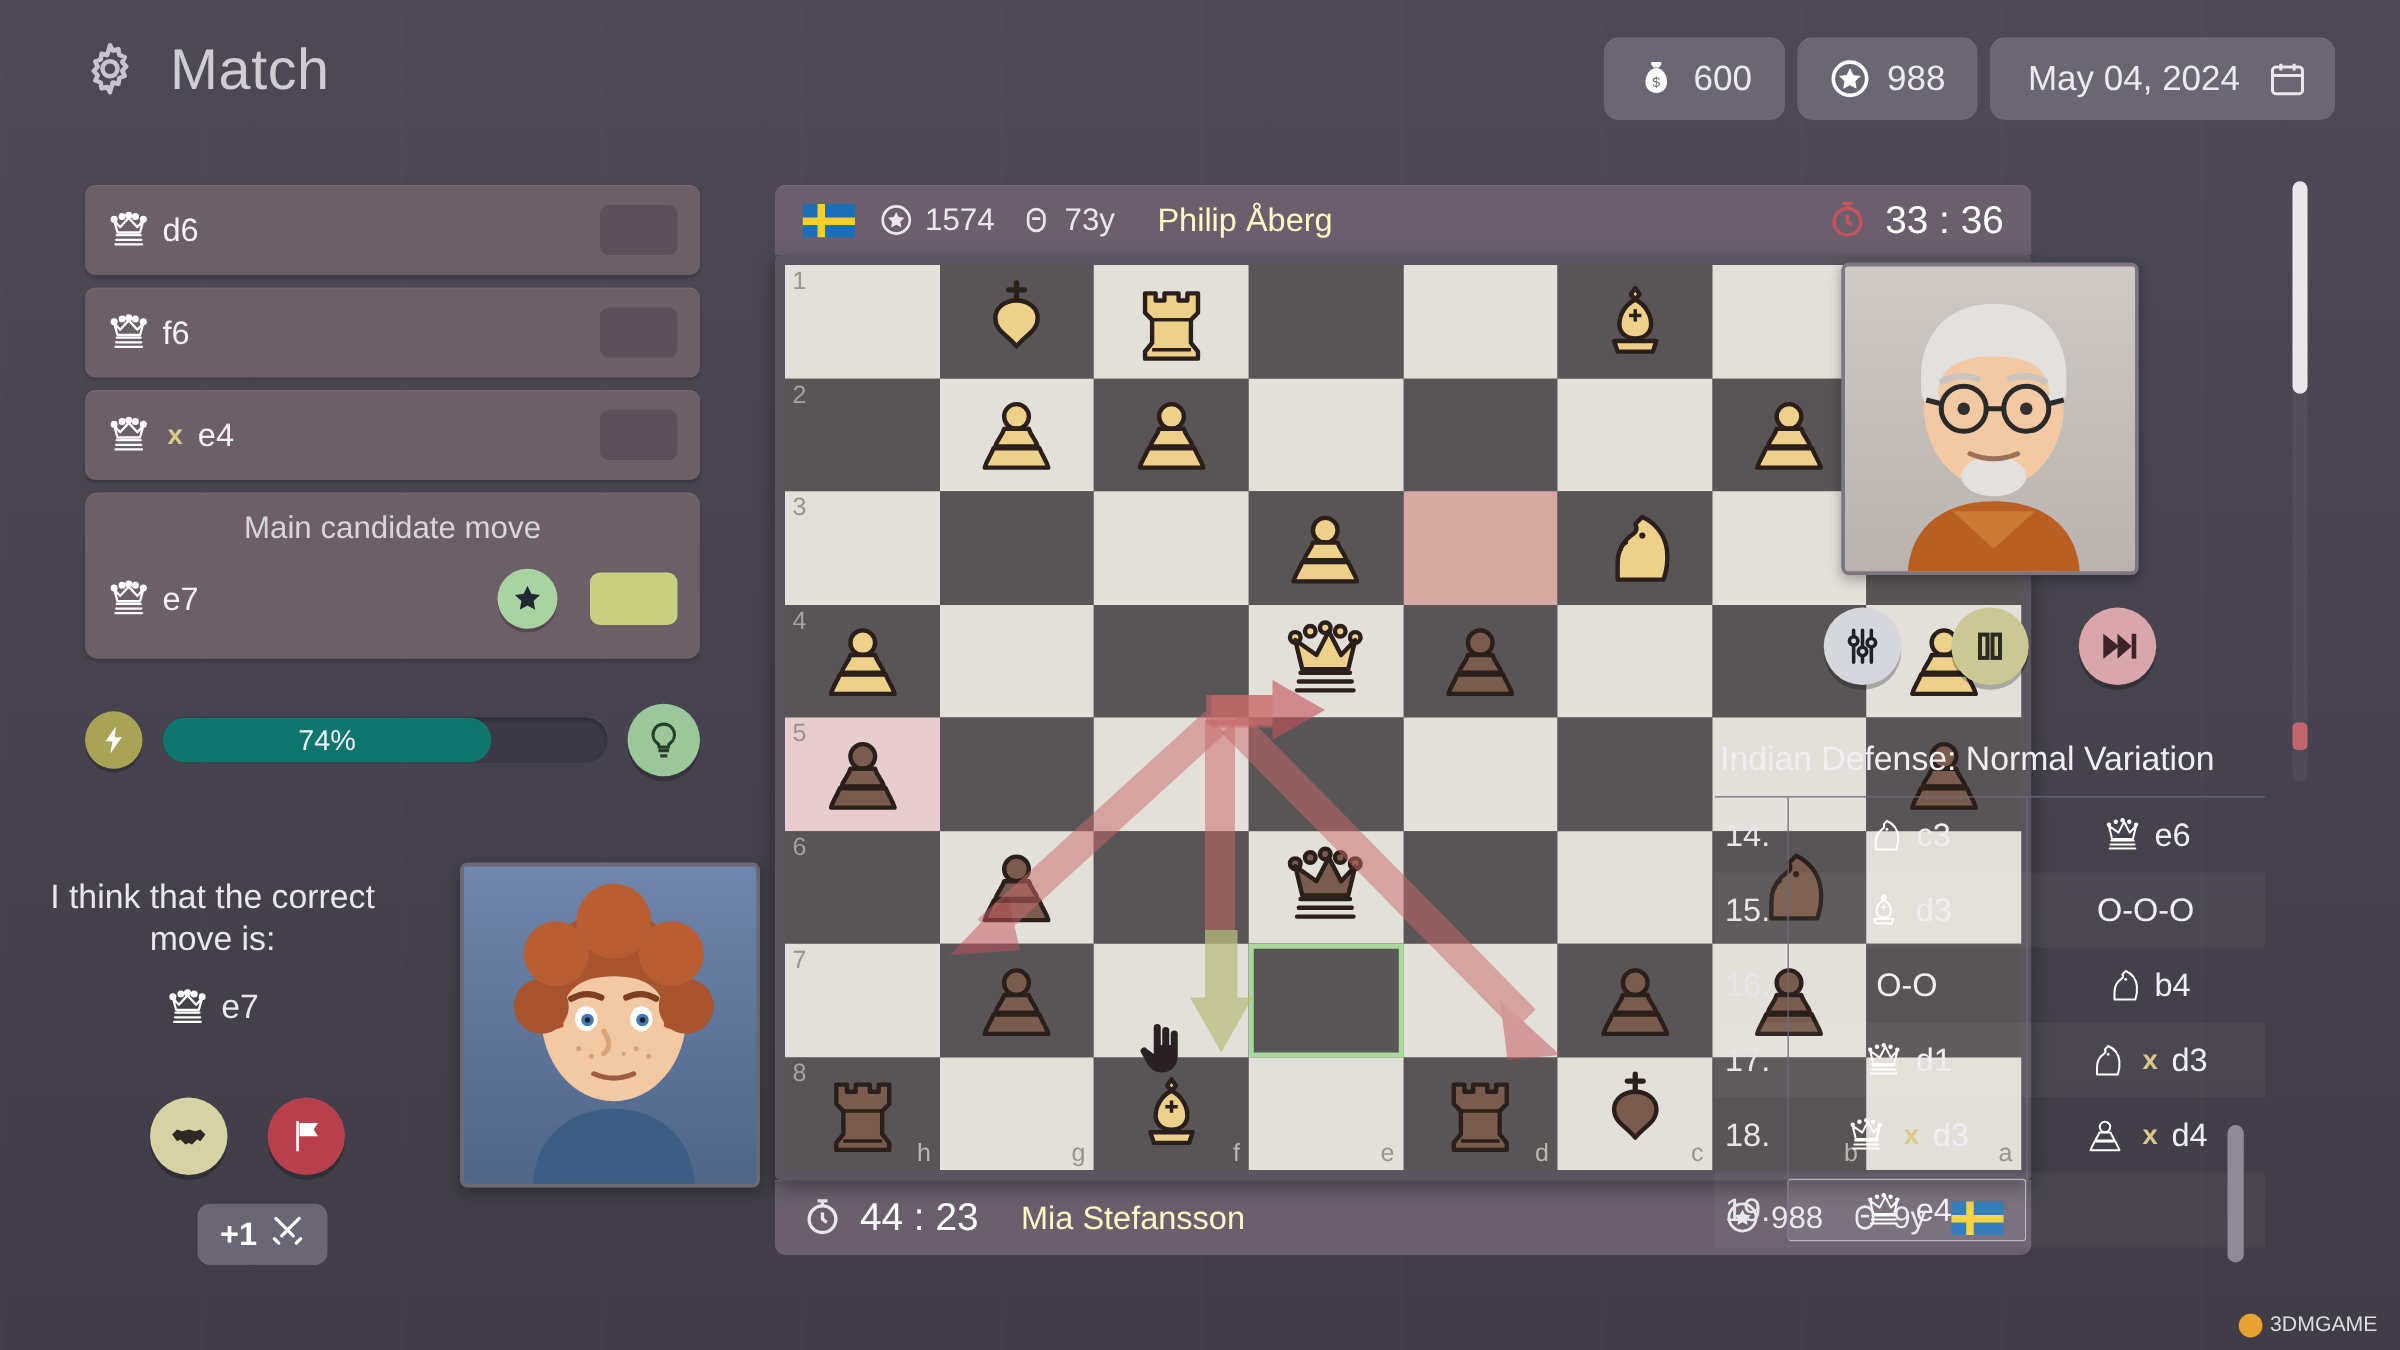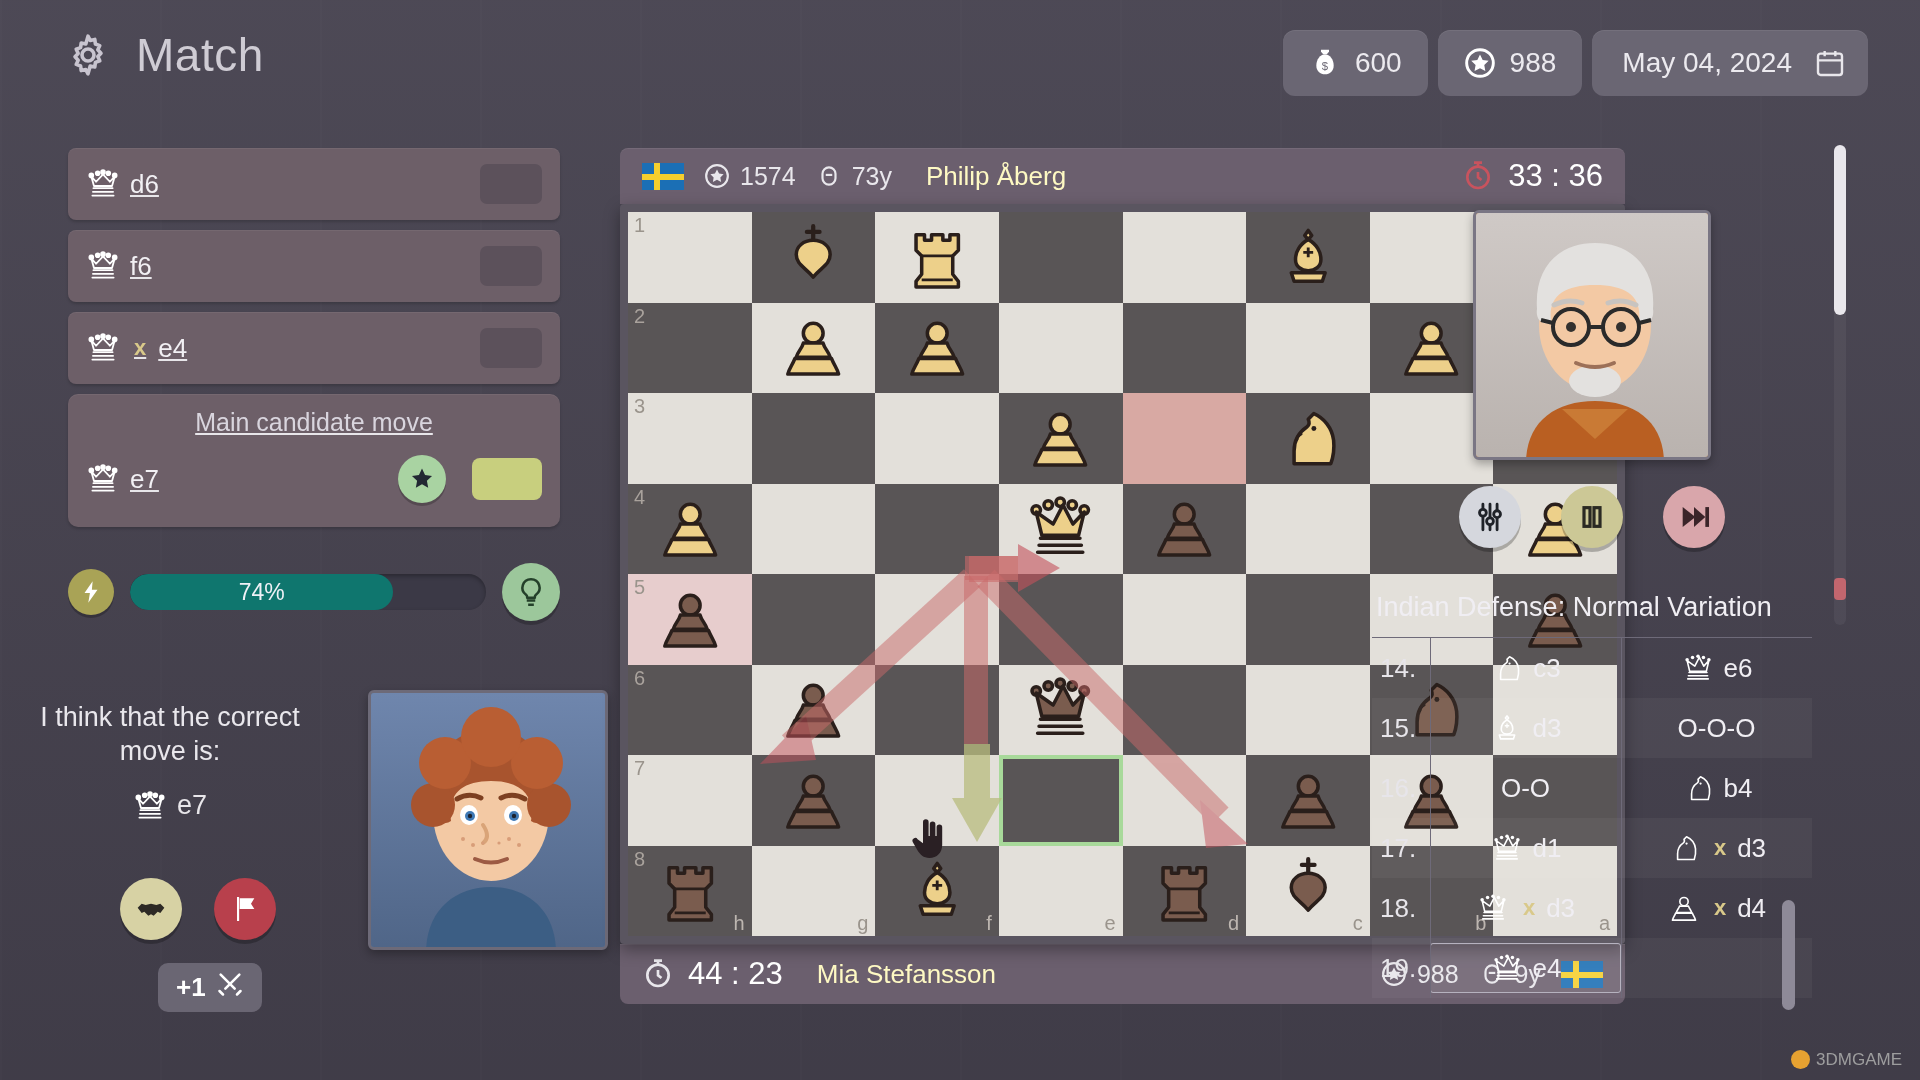--- a/index.html
+++ b/index.html
@@ -35,35 +35,33 @@
   .hud-chip.date { padding:0 22px 0 30px; gap:22px; }
   .coin-icon, .star-icon, .cal-icon { width:32px; height:32px; flex:0 0 auto; }
 
   
   .left-panel { position:absolute; left:68px; top:148px; width:492px; }
   .cand-list { display:flex; flex-direction:column; gap:10px; }
   .cand-row {
     position:relative; height:72px; background:#6d5f68; border-radius:8px;
     display:flex; align-items:center; padding:0 18px;
     box-shadow: inset 0 1px 0 rgba(255,255,255,0.06), 0 2px 3px rgba(0,0,0,0.18);
-    text-decoration: underline;
   }
   .cand-move { display:flex; align-items:center; gap:10px; font-size:26px; color:#f2f0f4; }
   .piece-glyph { width:34px; height:30px; display:inline-block; }
   .cap-x { color:#d9c98a; font-size:22px; font-weight:bold; margin:0 2px 0 4px;}
   .eval-track {
     position:absolute; right:18px; top:50%; transform:translateY(-50%);
     width:62px; height:40px; background:#5c515b; border-radius:7px; overflow:hidden;
   }
   .eval-fill { height:100%; border-radius:7px; }
 
   .main-cand {
     margin-top:10px; background:#6d5f68; border-radius:10px; padding:14px 18px 20px;
     box-shadow: inset 0 1px 0 rgba(255,255,255,0.06), 0 2px 3px rgba(0,0,0,0.18);
-    text-decoration: underline;
   }
   .main-cand-label { text-align:center; font-size:25px; color:#d9d5de; margin-bottom:14px; }
   .main-cand-row { position:relative; height:56px; display:flex; align-items:center; }
   .star-badge {
     position:absolute; right:96px; top:50%; transform:translateY(-50%);
     width:48px; height:48px; border-radius:50%;
     background:#a9d3a2; display:flex; align-items:center; justify-content:center;
     box-shadow: 0 3px 0 rgba(0,0,0,0.22);
   }
   .main-eval {
@@ -205,21 +203,21 @@
   }
   .scroll-main-track { position:absolute; left:1834px; top:145px; width:12px; height:480px; background:rgba(255,255,255,0.05); border-radius:6px; }
   .scroll-accent { position:absolute; left:1834px; top:578px; width:12px; height:22px; background:#c2666e; border-radius:4px; }
   .scroll-moves {
     position:absolute; left:1782px; top:900px; width:13px; height:110px;
     background:#8e8a98; border-radius:7px;
   }
 
   .watermark {
     position:absolute; right:18px; bottom:10px;
-    display:flex; align-items:flex-start; gap:6px; font-size:17px; color:#a3a3a3; opacity:0.95;
+    display:flex; align-items:flex-end; gap:6px; font-size:17px; color:#e5e5e5; opacity:0.95;
   }
   .wm-dot { width:19px; height:19px; border-radius:50%; background:#f0a830; }
 </style>
 </head>
 <body>
 
 <div class="header">
   <div class="title-wrap">
     <span class="gear">
       <svg viewBox="0 0 24 24" width="48" height="48" fill="none" stroke="#c8c4cf" stroke-width="1.8">

